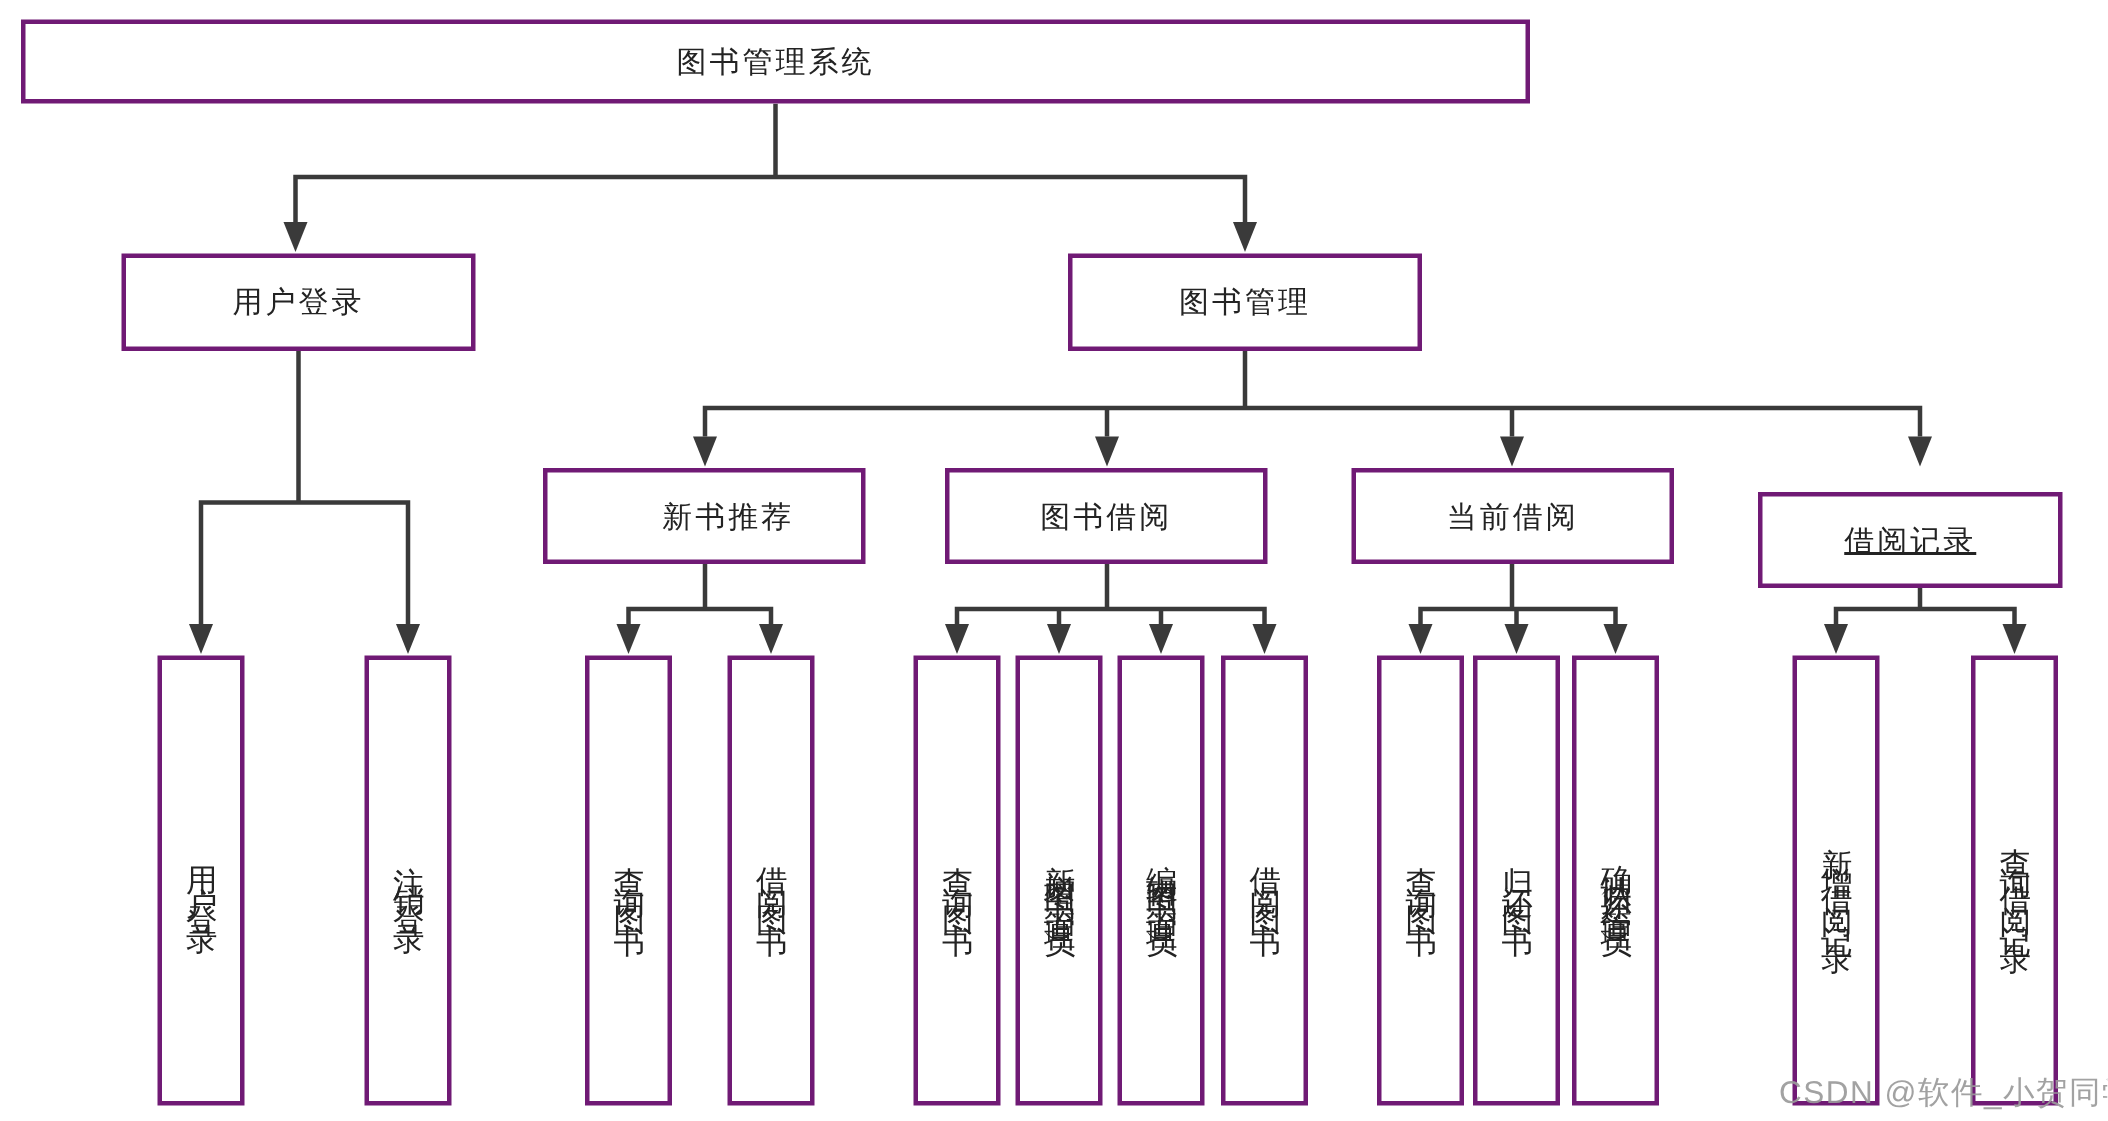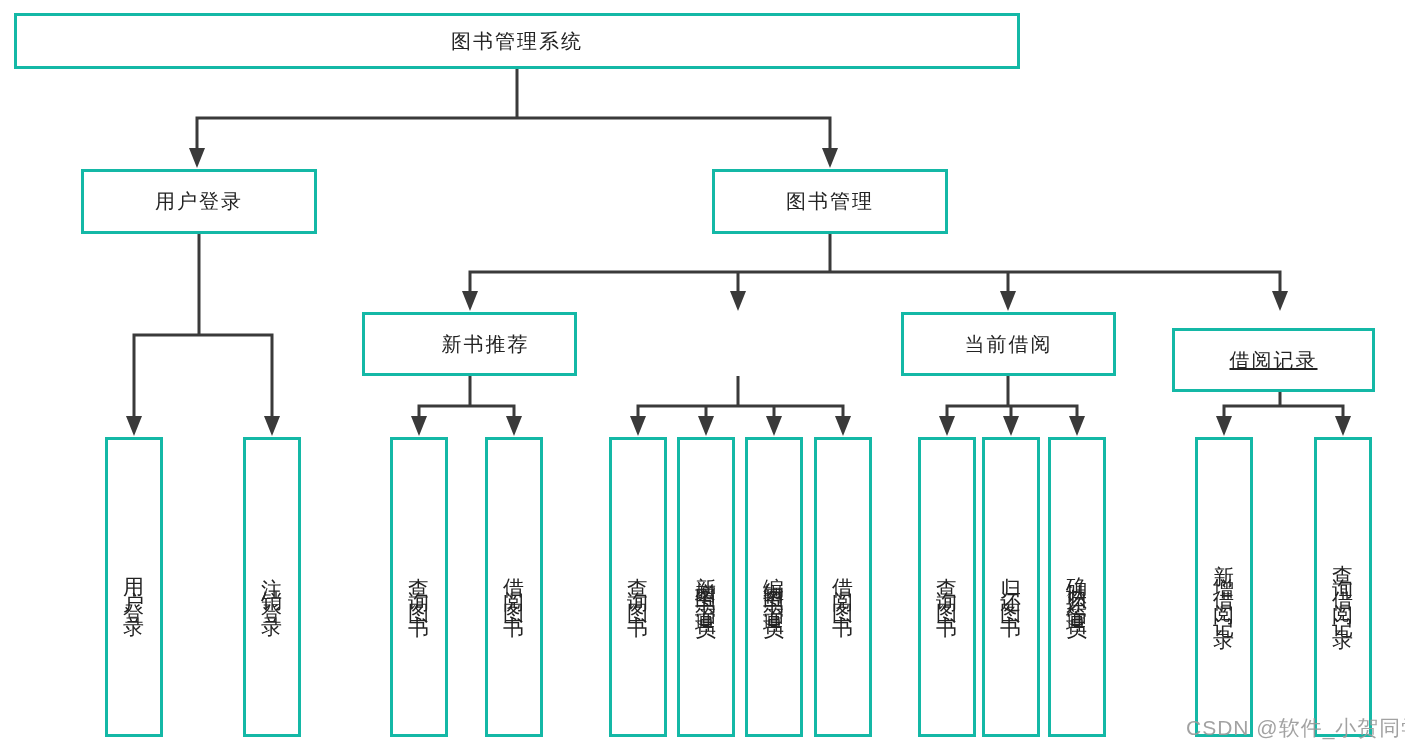--- a/index.html
+++ b/index.html
@@ -8,21 +8,21 @@
     width:1405px;height:747px;
     background:#ffffff;
     overflow:hidden;
     font-family:"Liberation Sans","DejaVu Sans",sans-serif;
   }
   .connectors{position:absolute;left:0;top:0;z-index:0;}
   .node{
     position:absolute;
     box-sizing:border-box;
     background:#ffffff;
-    border:3px solid #14b8a6;
+    border:3px solid #701a75;
     color:#232323;
     display:flex;
     align-items:center;
     justify-content:center;
     z-index:1;
   }
   .hbox{
     font-size:20px;
     letter-spacing:2px;
     white-space:nowrap;
@@ -90,20 +90,21 @@
       <polygon points="1343,436 1335,416 1351,416"></polygon>
     </g>
   </svg>
 
   <div class="node hbox" style="left:14px;top:13px;width:1006px;height:56px;">图书管理系统</div>
 
   <div class="node hbox" style="left:81px;top:169px;width:236px;height:65px;">用户登录</div>
   <div class="node hbox" style="left:712px;top:169px;width:236px;height:65px;">图书管理</div>
 
   <div class="node hbox" style="left:362px;top:312px;width:215px;height:64px;padding-left:32px;">新书推荐</div>
+  <div class="node hbox" style="left:630px;top:312px;width:215px;height:64px;">图书借阅</div>
   <div class="node hbox" style="left:901px;top:312px;width:215px;height:64px;font-family:Liberation Serif, serif;">当前借阅</div>
   <div class="node hbox" style="left:1172px;top:328px;width:203px;height:64px;text-decoration:underline;">借阅记录</div>
 
   <div class="node vbox" style="left:105px;top:437px;">用户登录</div>
   <div class="node vbox" style="left:243px;top:437px;">注销登录</div>
 
   <div class="node vbox" style="left:390px;top:437px;">查询图书</div>
   <div class="node vbox" style="left:485px;top:437px;">借阅图书</div>
 
   <div class="node vbox" style="left:609px;top:437px;">查询图书</div>

